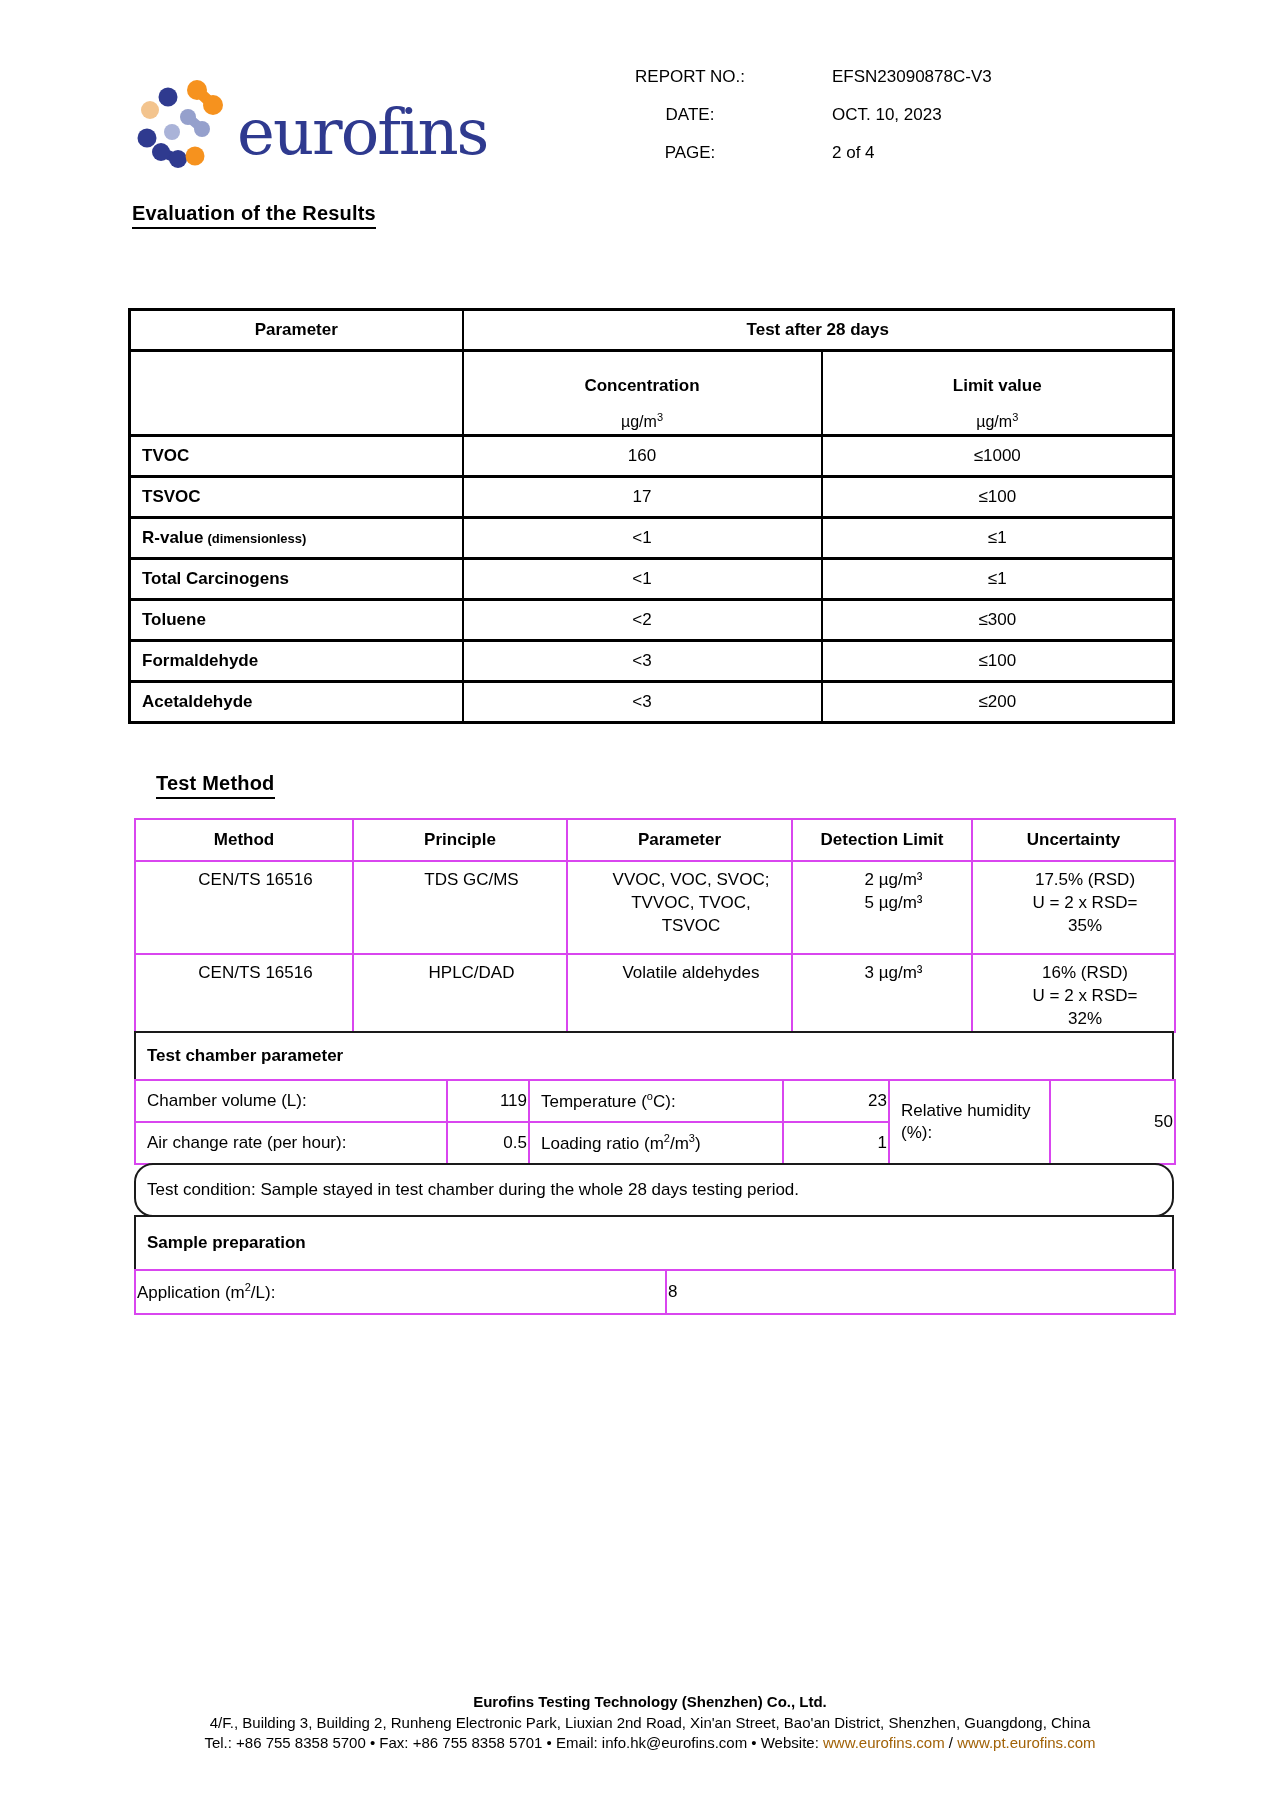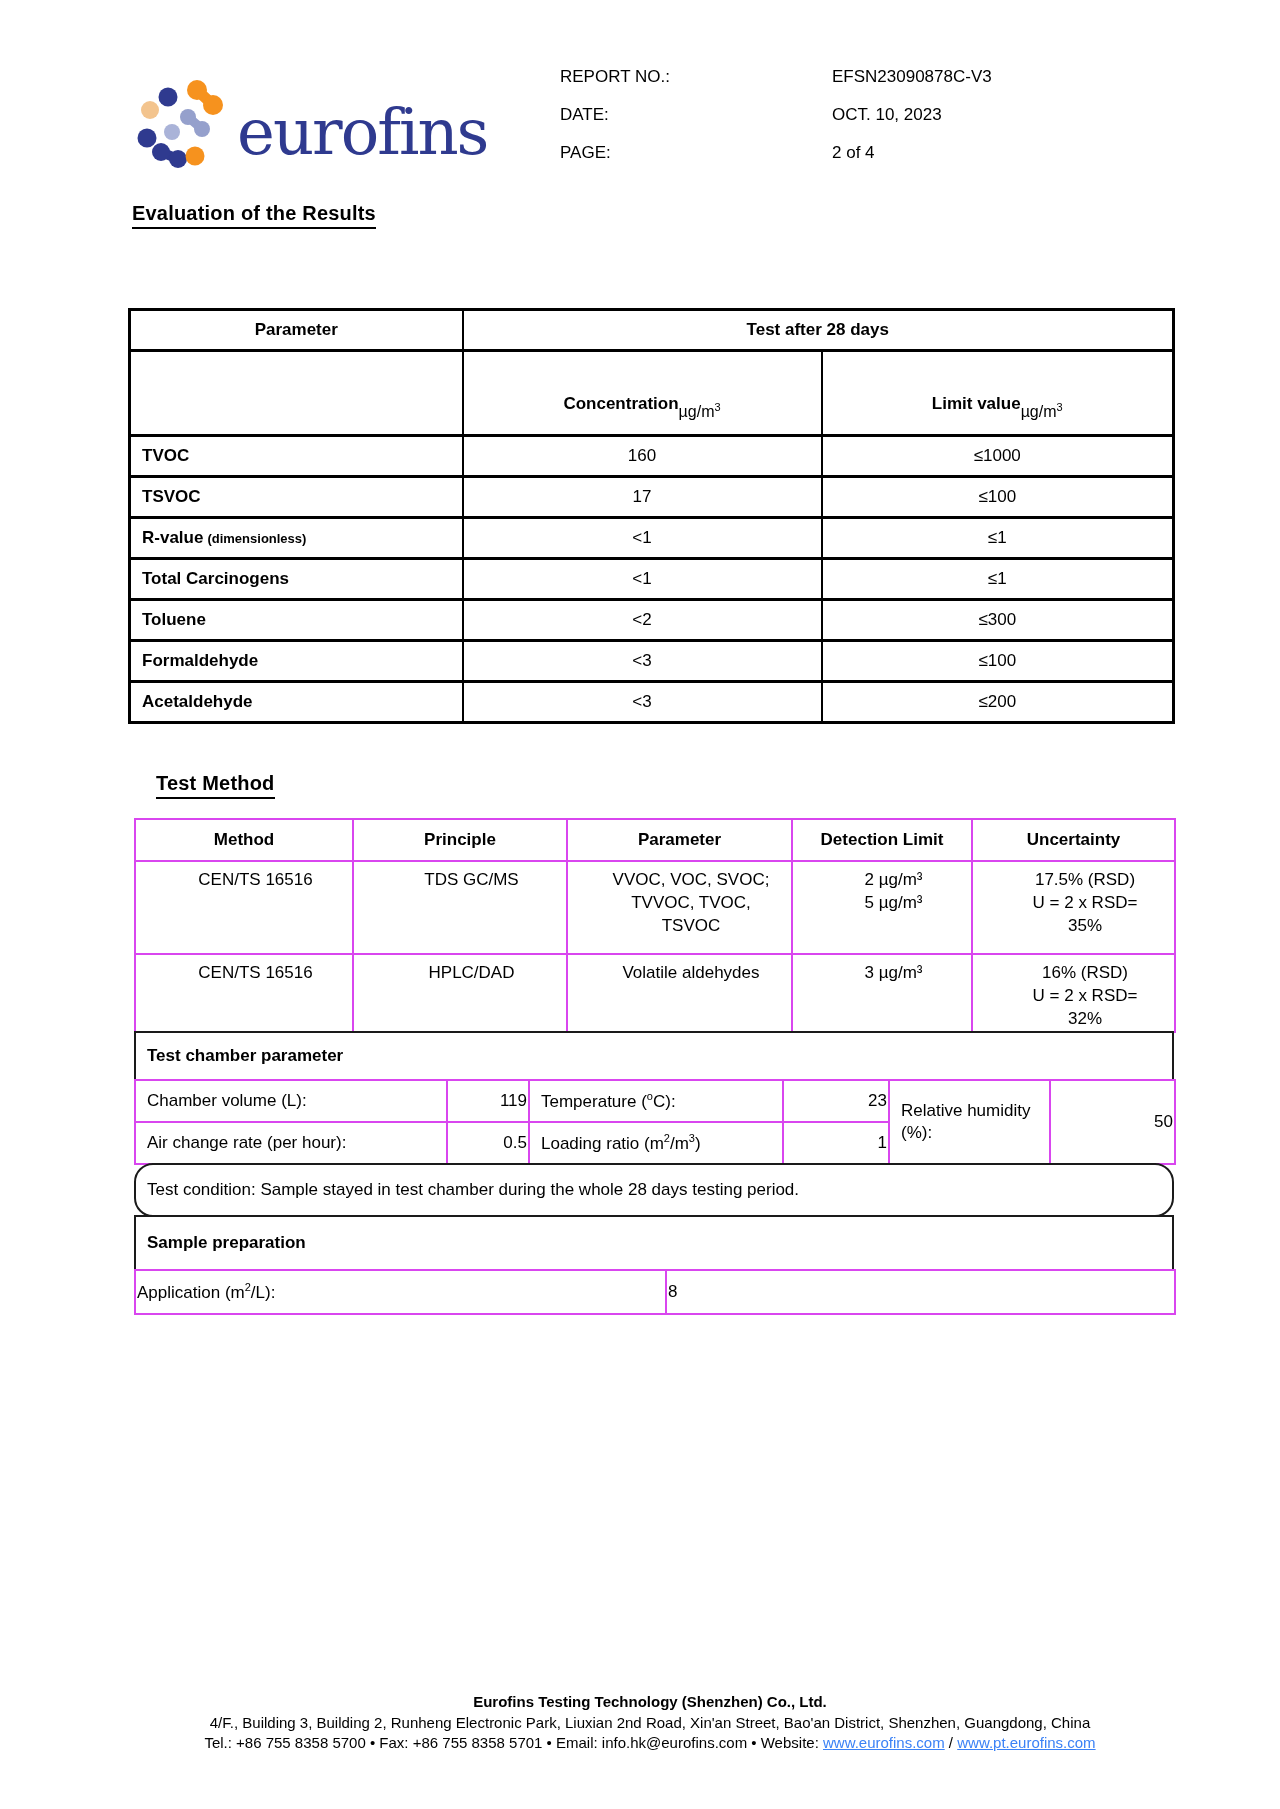--- a/index.html
+++ b/index.html
@@ -11,42 +11,42 @@
 
   
   .logo-dots { position:absolute; left:131px; top:74px; width:92px; height:96px; }
   .wordmark {
     position:absolute; left:237px; top:100px;
     font-family:"DejaVu Serif", serif; font-size:64px; line-height:1;
     letter-spacing:-2px; color:#2f3a8f; font-weight:normal;
   }
   .hdr-block { position:absolute; top:66px; left:560px; width:460px; font-size:17px; }
   .hdr-row { display:flex; margin-bottom:17px; line-height:21px; }
-  .hdr-label { width:260px; text-align:left; margin-right:12px; white-space:nowrap; }
+  .hdr-label { width:260px; text-align:center; margin-right:12px; white-space:nowrap; }
   .hdr-value { text-align:left; white-space:nowrap; }
 
   
   .sec-title {
     position:absolute; font-size:20px; font-weight:bold;
     border-bottom:2px solid #000; padding-bottom:2px; letter-spacing:0.2px;
   }
   #eval-title { left:132px; top:202px; }
   #method-title { left:156px; top:772px; }
 
   
   table { border-collapse:collapse; table-layout:fixed; }
   #t1 { position:absolute; left:128px; top:308px; width:1044px; border:3px solid #000; }
   #t1 th, #t1 td { border:2px solid #000; border-top-width:3px; border-bottom-width:3px; font-size:17px; }
   #t1 .h1 th { height:36px; font-weight:bold; text-align:center; }
   #t1 .h2 th { height:80px; vertical-align:middle; }
   #t1 .dr td { height:36px; }
   #t1 .param { text-align:left; padding-left:11px; font-weight:bold; }
   #t1 .note { font-size:13px; margin-left:4px; }
   #t1 .val { text-align:center; font-weight:normal; }
-  .hstack { display:flex; flex-direction:row; align-items:center; justify-content:center;margin-top:22px; }
+  .hstack { display:flex; flex-direction:column; align-items:center; justify-content:center;margin-top:22px; }
   .hstack .hb { font-weight:bold; }
   .hstack .unit { font-weight:normal; font-size:16px; margin-top:15px; }
   .hstack .unit sup { font-size:11px; }
 
   
   #lower { position:absolute; left:134px; top:818px; width:1040px; }
   #lower table { width:100%; }
   #t2 th, #t2 td, #tch td, #tap td { border:2px solid #d946ef; font-size:17px; }
   #t2 { border:2px solid #1a1a1a; }
   #t2 th { height:38px; font-weight:bold; text-align:center; vertical-align:middle; }
@@ -66,21 +66,21 @@
   #tch .cv { text-align:right;border-radius:19px; }
   #tch .hum { line-height:22px; }
   sup { font-size:11px; }
 
   #tap { margin-top:-2px; border:2px solid #1a1a1a; }
   #tap td { height:40px; vertical-align:middle; text-align:left; padding-left:1px; }
 
   
   .footer { position:absolute; left:128px; top:1692px; width:1044px; text-align:center; font-size:15px; line-height:20.5px; }
   .footer .company { font-weight:bold; }
-  .footer a { color:#3b82f6; text-decoration:underline; cursor:pointer; }
+  .footer a { color:#a16207; cursor:pointer; }
 </style>
 </head>
 <body>
 
 <div class="page">
 
   <svg class="logo-dots" viewBox="0 0 92 96" xmlns="http://www.w3.org/2000/svg">
     <line x1="66" y1="16" x2="82" y2="31" stroke="#f6921e" stroke-width="11" stroke-linecap="round"></line>
     <circle cx="66" cy="16" r="10" fill="#f6921e"></circle>
     <circle cx="82" cy="31" r="10" fill="#f6921e"></circle>

